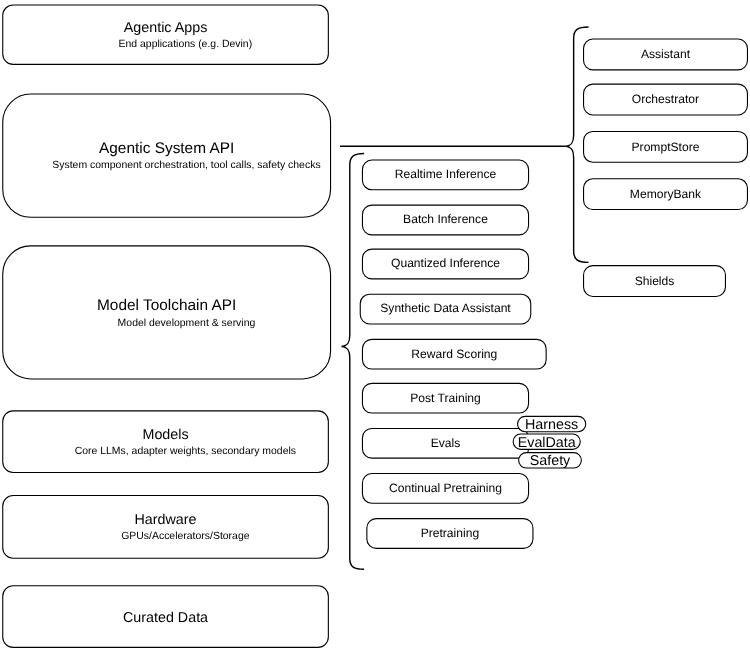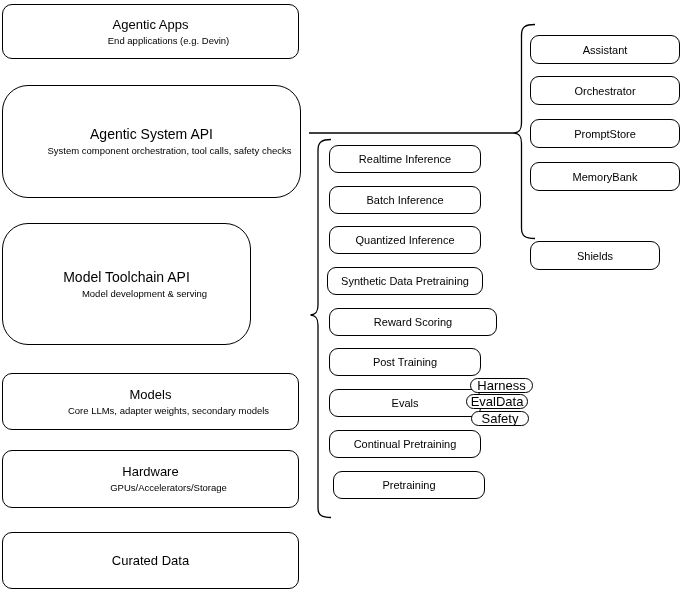--- a/index.html
+++ b/index.html
@@ -73,21 +73,21 @@
   <div class="box lbox" style="left:2px;top:4px;width:297px;height:55px;border-radius:10px;">
     <div class="title">Agentic Apps</div>
     <div class="subtitle">End applications (e.g. Devin)</div>
   </div>
 
   <div class="box lbox big" style="left:2px;top:85px;width:299px;height:113px;border-radius:26px;">
     <div class="title">Agentic System API</div>
     <div class="subtitle">System component orchestration, tool calls, safety checks</div>
   </div>
 
-  <div class="box lbox big" style="left:2px;top:223px;width:249px;height:122px;border-radius:26px;">
+  <div class="box lbox big" style="left:2px;top:223px;width:299px;height:122px;border-radius:26px;">
     <div class="title">Model Toolchain API</div>
     <div class="subtitle">Model development &amp; serving</div>
   </div>
 
   <div class="box lbox" style="left:2px;top:373px;width:297px;height:57px;border-radius:10px;">
     <div class="title">Models</div>
     <div class="subtitle">Core LLMs, adapter weights, secondary models</div>
   </div>
 
   <div class="box lbox" style="left:2px;top:450px;width:297px;height:58px;border-radius:10px;">
@@ -95,21 +95,21 @@
     <div class="subtitle">GPUs/Accelerators/Storage</div>
   </div>
 
   <div class="box lbox" style="left:2px;top:532px;width:297px;height:57px;border-radius:10px;">
     <div class="title">Curated Data</div>
   </div>
 
   <div class="mbox" style="left:329px;top:145px;width:152px;height:28px;">Realtime Inference</div>
   <div class="mbox" style="left:329px;top:186px;width:152px;height:28px;">Batch Inference</div>
   <div class="mbox" style="left:329px;top:226px;width:152px;height:28px;">Quantized Inference</div>
-  <div class="mbox" style="left:327px;top:267px;width:156px;height:28px;">Synthetic Data Pretraining</div>
+  <div class="mbox" style="left:327px;top:267px;width:156px;height:28px;">Synthetic Data Assistant</div>
   <div class="mbox" style="left:329px;top:308px;width:168px;height:28px;">Reward Scoring</div>
   <div class="mbox" style="left:329px;top:348px;width:152px;height:28px;">Post Training</div>
   <div class="mbox" style="left:329px;top:389px;width:152px;height:28px;">Evals</div>
   <div class="mbox" style="left:329px;top:430px;width:152px;height:28px;">Continual Pretraining</div>
   <div class="mbox" style="left:333px;top:471px;width:152px;height:28px;">Pretraining</div>
 
   <div class="tag" style="left:470px;top:377.5px;width:63px;height:15px;">Harness</div>
   <div class="tag" style="left:466px;top:394px;width:62px;height:15px;">EvalData</div>
   <div class="tag" style="left:471px;top:410.5px;width:58px;height:15px;">Safety</div>
 

